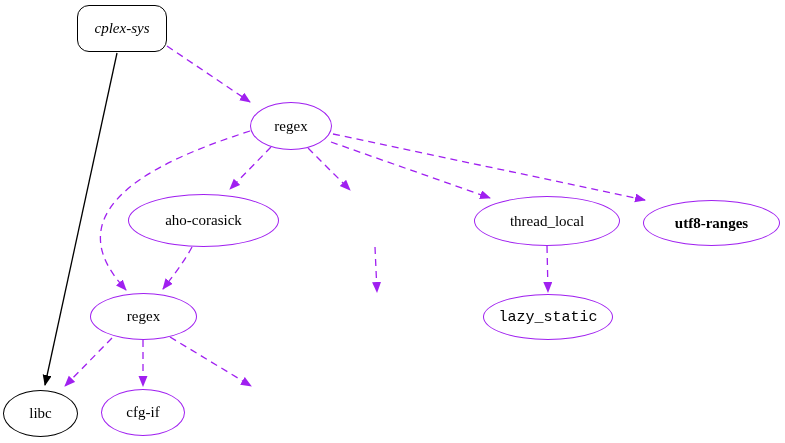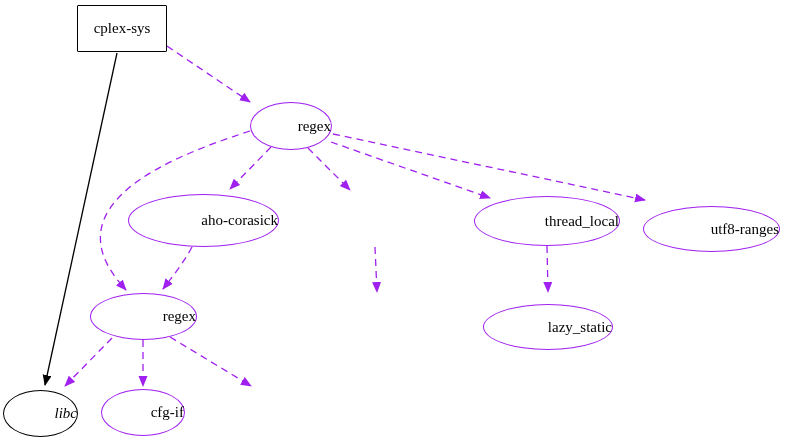--- a/index.html
+++ b/index.html
@@ -29,28 +29,28 @@
     justify-content: center;
     box-sizing: border-box;
     background: #ffffff;
     color: #000000;
     font-size: 15px;
     white-space: nowrap;
   }
   .node.ellipse {
     border: 1.4px solid #a020f0;
     border-radius: 50%;
-    justify-content: flex-end;
   }
   .node.ellipse.black {
     border-color: #000000;
   }
   .node.box {
     border: 1.4px solid #000000;
-    border-radius: 1px;
+    border-radius: 12px;
+    font-style: italic;
   }
 </style>
 </head>
 <body>
 
 <div class="graph-canvas">
 
   <svg class="edges-layer" width="785" height="443" viewBox="0 0 785 443" xmlns="http://www.w3.org/2000/svg">
     <defs>
       <marker id="arrow-purple" markerUnits="userSpaceOnUse" markerWidth="12" markerHeight="10" refX="10" refY="4.5" orient="auto">
@@ -98,34 +98,34 @@
 
   <div class="node ellipse" style="left:128px; top:194px; width:151px; height:53px;">
     <span>aho-corasick</span>
   </div>
 
 
   <div class="node ellipse" style="left:474px; top:196px; width:146px; height:50px;font-family:Liberation Serif, serif;">
     <span>thread_local</span>
   </div>
 
-  <div class="node ellipse" style="left:643px; top:206px; width:137px; height:46px;">
+  <div class="node ellipse" style="left:643px; top:200px; width:137px; height:46px;font-weight:bold;">
     <span>utf8-ranges</span>
   </div>
 
   <div class="node ellipse" style="left:90px; top:293px; width:107px; height:47px;">
     <span>regex</span>
   </div>
 
 
-  <div class="node ellipse" style="left:483px; top:304px; width:130px; height:46px;">
+  <div class="node ellipse" style="left:483px; top:294px; width:130px; height:46px;font-family:Liberation Mono, monospace;">
     <span>lazy_static</span>
   </div>
 
-  <div class="node ellipse black" style="left:3px; top:390px; width:75px; height:47px;font-style:italic;">
+  <div class="node ellipse black" style="left:3px; top:390px; width:75px; height:47px;">
     <span>libc</span>
   </div>
 
   <div class="node ellipse" style="left:101px; top:389px; width:84px; height:47px;">
     <span>cfg-if</span>
   </div>
 
 
 </div>
 

